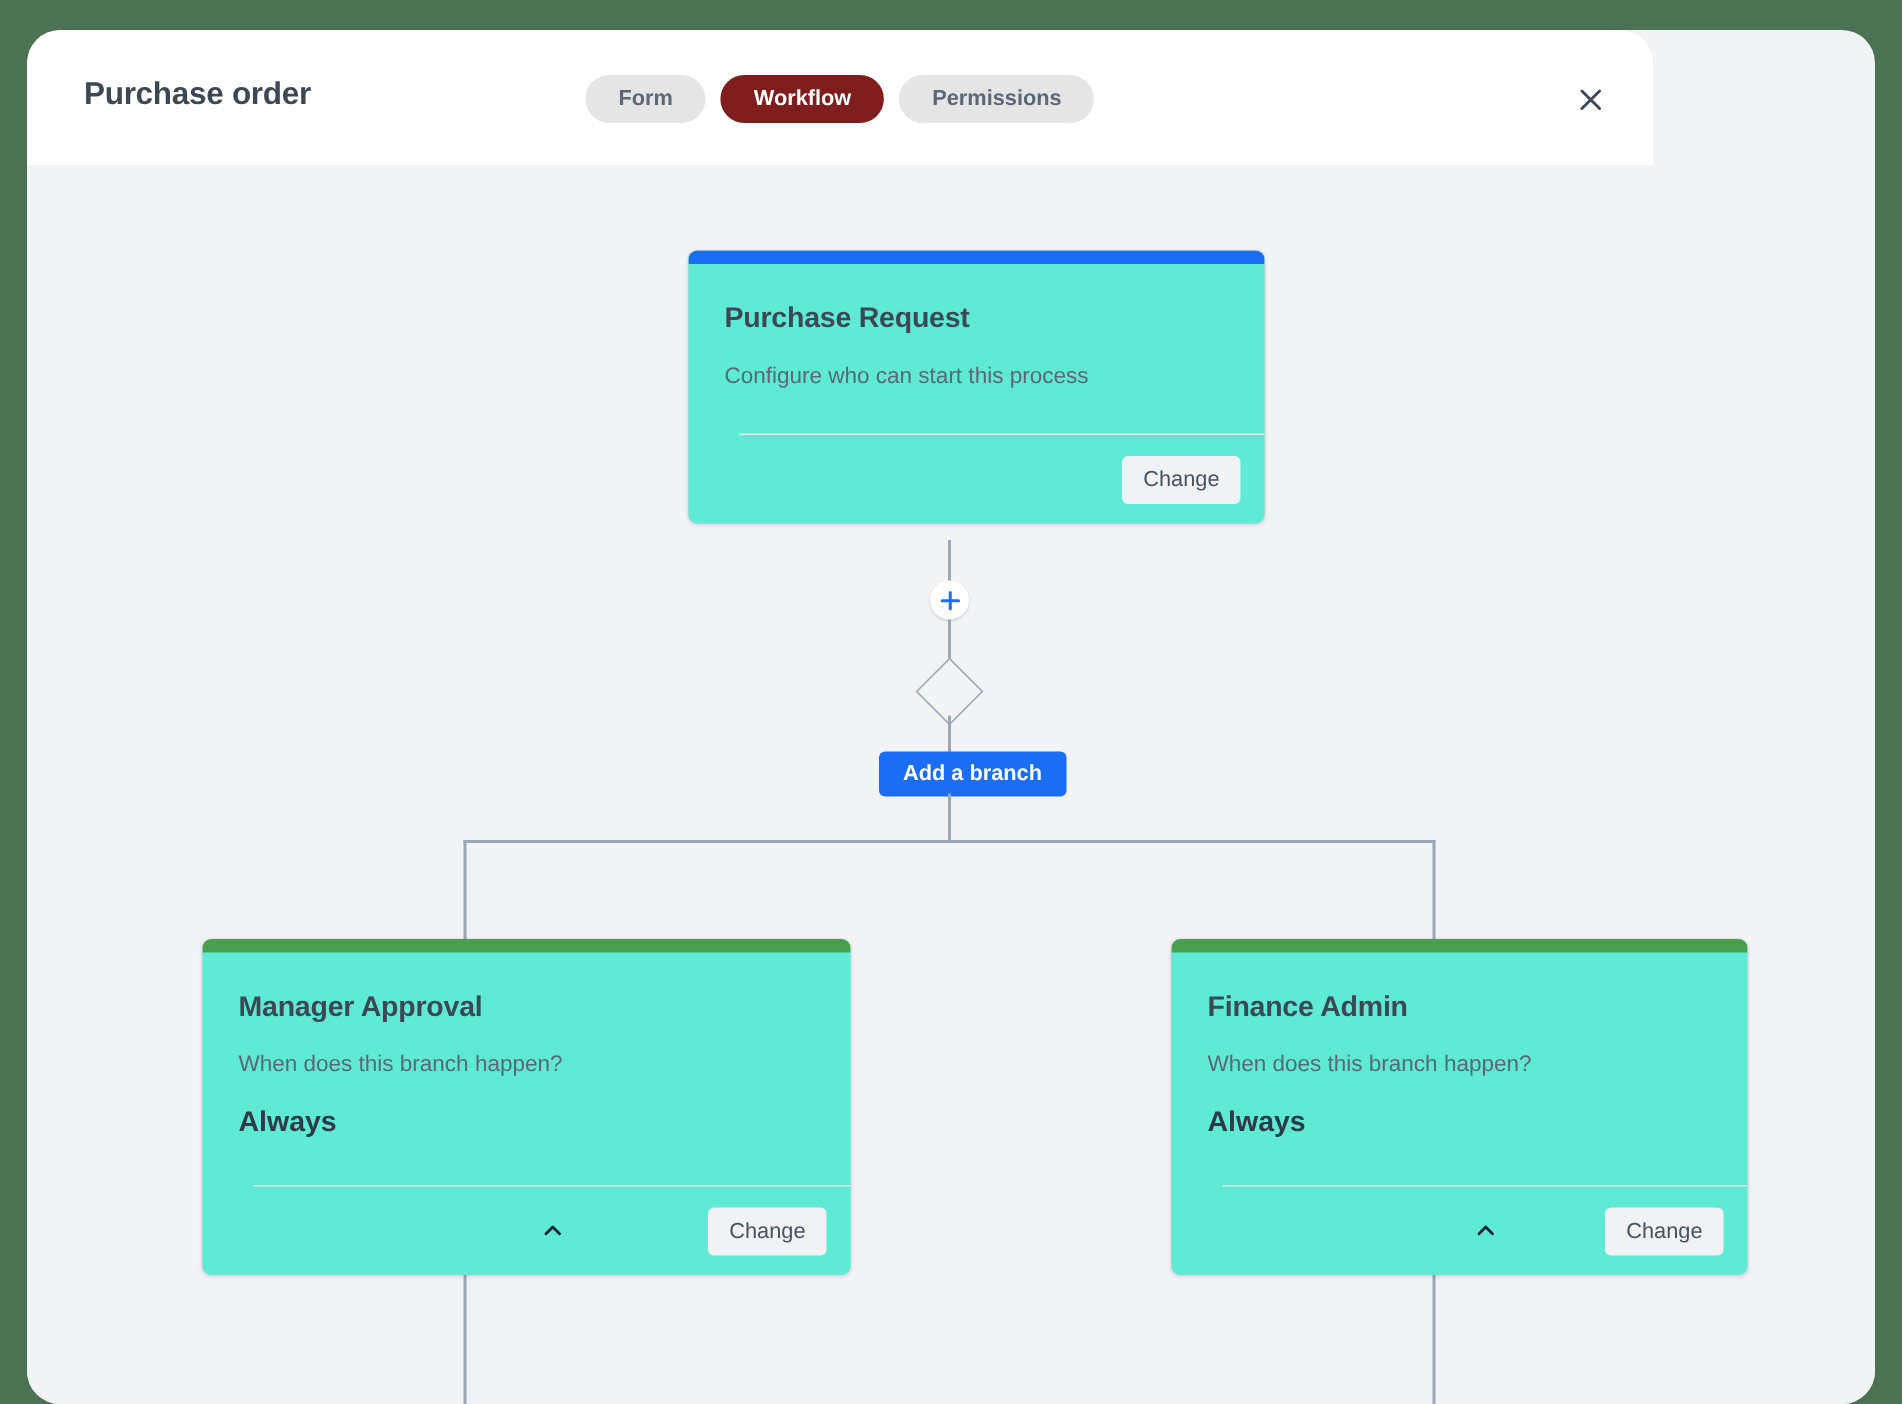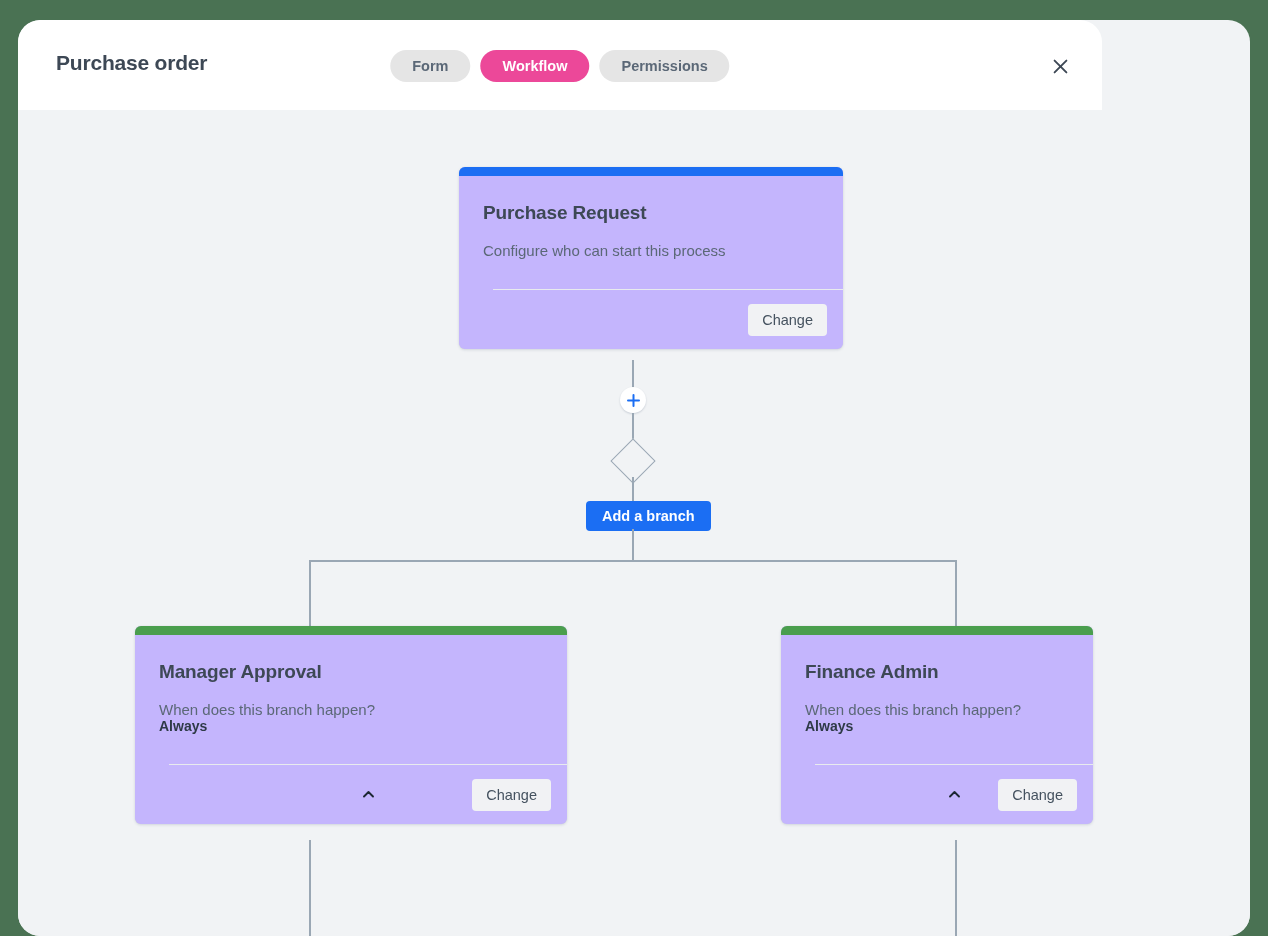--- a/index.html
+++ b/index.html
@@ -67,21 +67,21 @@
     color: #5b6877;
     font-family: inherit;
     font-size: 14.5px;
     font-weight: 600;
     line-height: 32px;
     cursor: pointer;
     white-space: nowrap;
   }
 
   .tab.active {
-    background: #ec4899;
+    background: #7f1d1d;
     color: #ffffff;
   }
 
   .close-btn {
     position: absolute;
     right: 26px;
     top: 30px;
     width: 32px;
     height: 32px;
     border: none;
@@ -111,21 +111,21 @@
   }
   .line-h {
     position: absolute;
     height: 2px;
     background: #9aa7b4;
   }
 
   
   .card {
     position: absolute;
-    background: #c4b5fd;
+    background: #5eead4;
     border-radius: 6px;
     box-shadow: 0 1px 3px rgba(23,43,77,0.14), 0 0 1px rgba(23,43,77,0.10);
     overflow: hidden;
   }
 
   .card-accent {
     height: 9px;
     width: 100%;
   }
   .accent-blue  { background: #1b6ef3; }
@@ -143,22 +143,22 @@
   }
 
   .card-sub {
     margin-top: 18px;
     font-size: 15px;
     color: #5b6877;
     font-weight: 400;
   }
 
   .card-value {
-    margin-top: 0;
-    font-size: 14px;
+    margin-top: 20px;
+    font-size: 19px;
     color: #2e3a47;
     font-weight: 700;
   }
 
   .card-footer {
     position: relative;
     height: 60px;
     border-top: 1px solid #e8ebee;
     display: flex;
     align-items: center;
@@ -309,21 +309,21 @@
       <div class="card-footer">
         <button class="collapse-btn">
           <svg width="15" height="15" viewBox="0 0 15 15">
             <path d="M3 9.5 L7.5 5 L12 9.5" stroke="currentColor" stroke-width="1.9" stroke-linecap="round" stroke-linejoin="round" fill="none"></path>
           </svg>
         </button>
         <button class="btn-change">Change</button>
       </div>
     </div>
 
-    <div class="card" style="left:763px; top:516px; width:312px;">
+    <div class="card" style="left:763px; top:516px; width:384px;">
       <div class="card-accent accent-green"></div>
       <div class="card-body">
         <div class="card-title">Finance Admin</div>
         <div class="card-sub">When does this branch happen?</div>
         <div class="card-value">Always</div>
       </div>
       <div class="card-footer">
         <button class="collapse-btn">
           <svg width="15" height="15" viewBox="0 0 15 15">
             <path d="M3 9.5 L7.5 5 L12 9.5" stroke="currentColor" stroke-width="1.9" stroke-linecap="round" stroke-linejoin="round" fill="none"></path>

